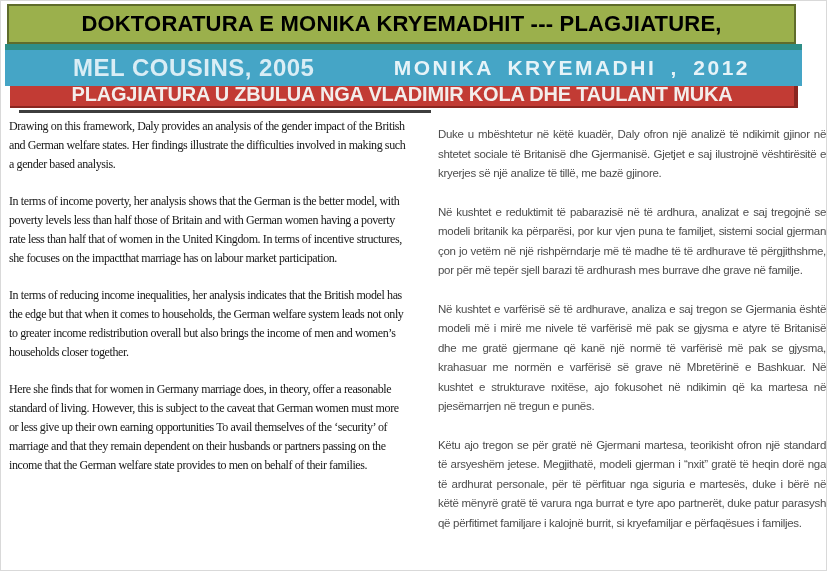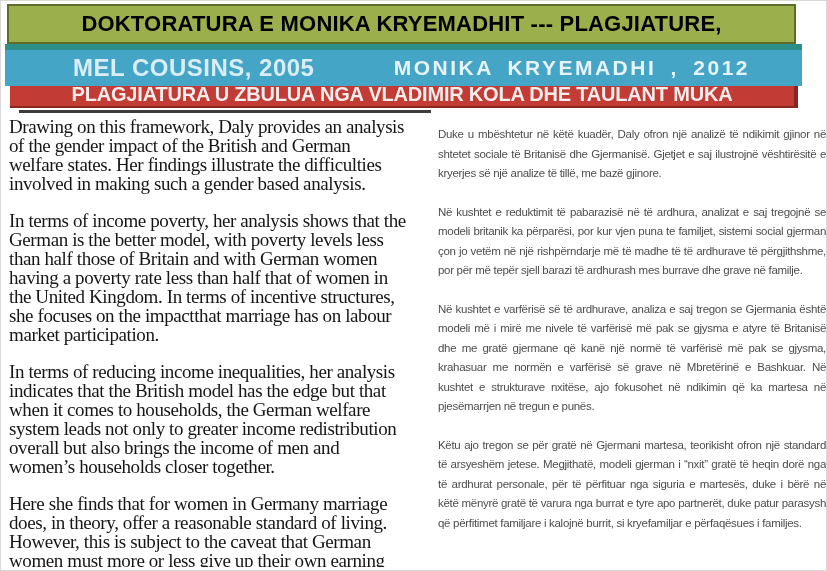--- a/index.html
+++ b/index.html
@@ -69,21 +69,21 @@
     position: absolute; left: 18px; top: 109px;
     width: 412px; height: 3px;
     background: #3d3d3d;
   }
 
   
   .col { position: absolute; top: 116px; overflow: hidden; }
   .col-left {
     left: 8px; width: 399px; height: 450px;
     font-family: "Liberation Serif", serif;
-    font-size: 19px; line-height: 19px;
+    font-size: 12px; line-height: 19px;
     letter-spacing: -0.4px;
     color: #161616;
   }
   .col-left p { margin: 0 0 18px 0; }
   .col-right {
     left: 437px; width: 388px; height: 448px;
     padding-top: 8px;
     font-family: "Liberation Sans", "DejaVu Sans", sans-serif;
     font-size: 11.5px; line-height: 19.5px;
     letter-spacing: -0.3px;

